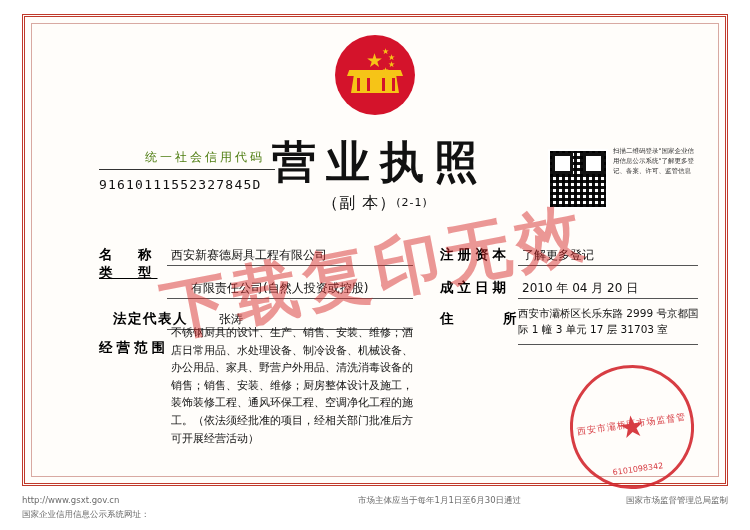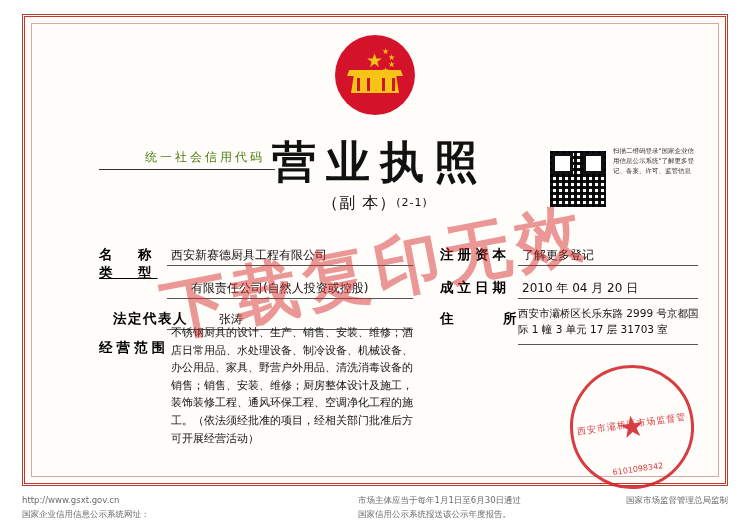--- a/index.html
+++ b/index.html
@@ -216,20 +216,21 @@
     <div class="col" style="left:55px;"></div>
     <span class="star big">★</span>
     <span class="star s1">★</span>
     <span class="star s2">★</span>
     <span class="star s3">★</span>
     <span class="star s4">★</span>
   </div>
 
   <div class="code-label">统一社会信用代码</div>
   <div class="code-line"></div>
+  <div class="code-value">91610111552327845D</div>
 
   <div class="title">营业执照</div>
   <div class="subtitle">
     <span>（副 本）</span><span class="small">(2-1)</span>
   </div>
 
   <div class="qr"></div>
   <div class="qr-note">扫描二维码登录"国家企业信用信息公示系统"了解更多登记、备案、许可、监管信息</div>
 
   <div class="field-label" style="left:74px;top:229px;">名　称</div>
@@ -269,18 +270,17 @@
   <div class="watermark">下载复印无效</div>
 </div>
 
 <div class="footer">
   <div class="left">
     <div>http://www.gsxt.gov.cn</div>
     <div>国家企业信用信息公示系统网址：</div>
   </div>
   <div class="mid">
     <div>市场主体应当于每年1月1日至6月30日通过</div>
-    <div>国家信用公示系统报送该公示年度报告。</div>
   </div>
   <div class="right">
     <div>国家市场监督管理总局监制</div>
   </div>
 </div>
 
 </body></html>

